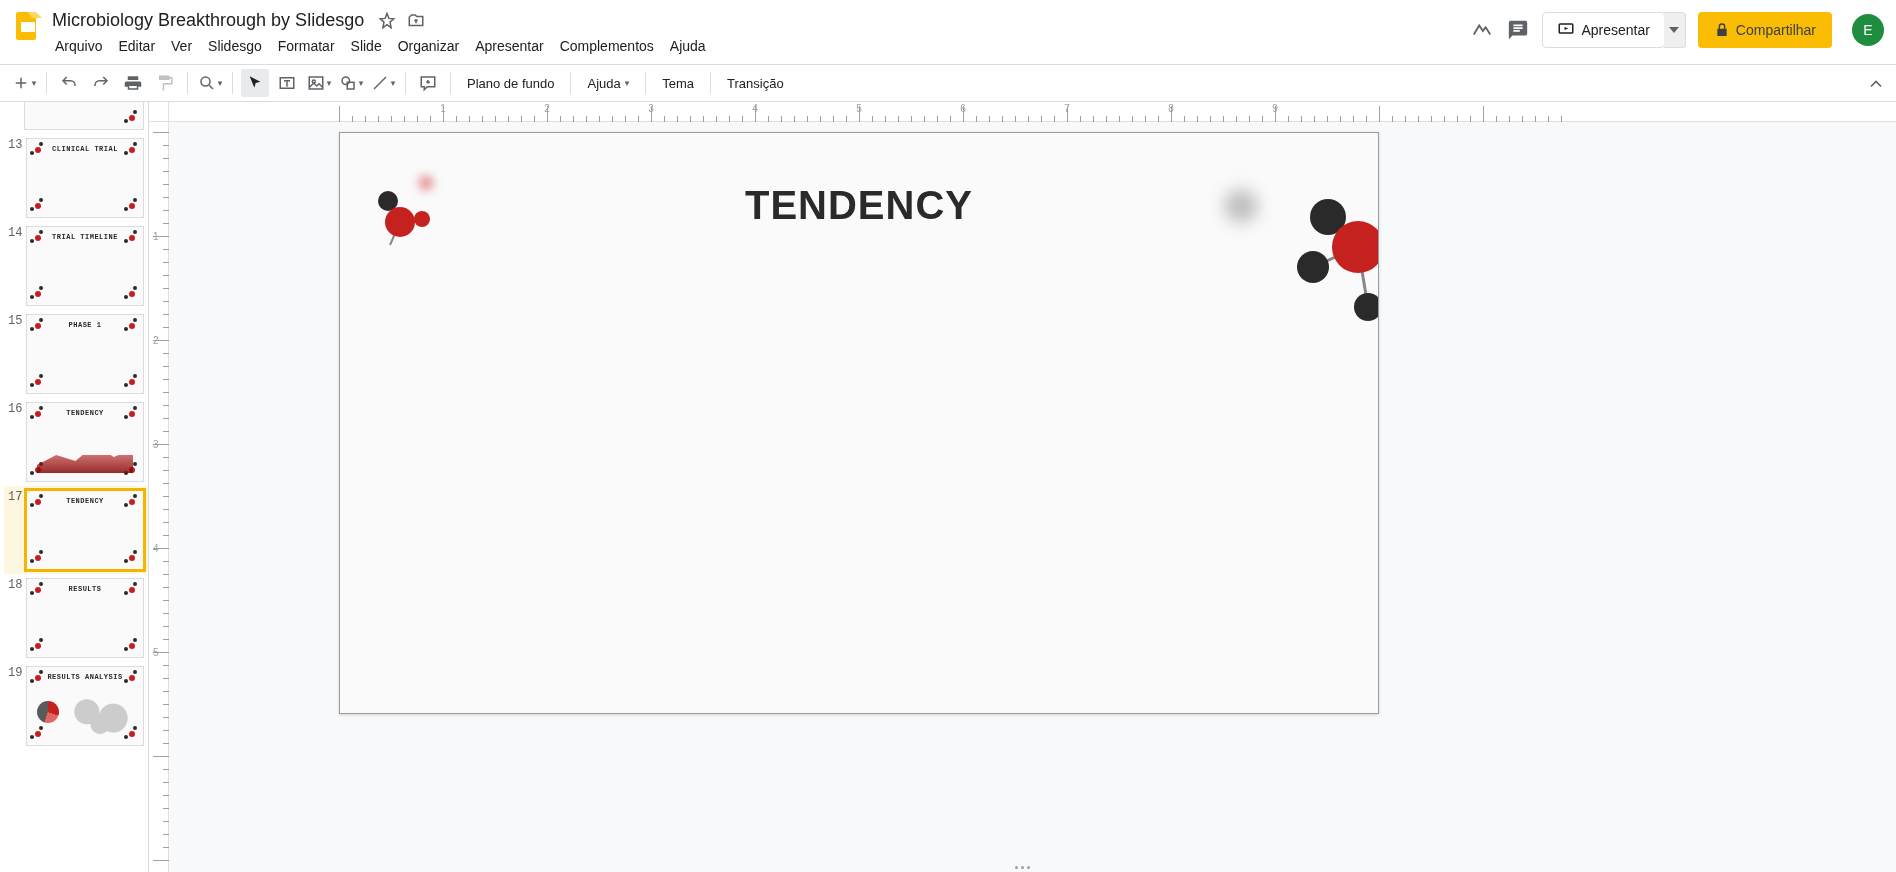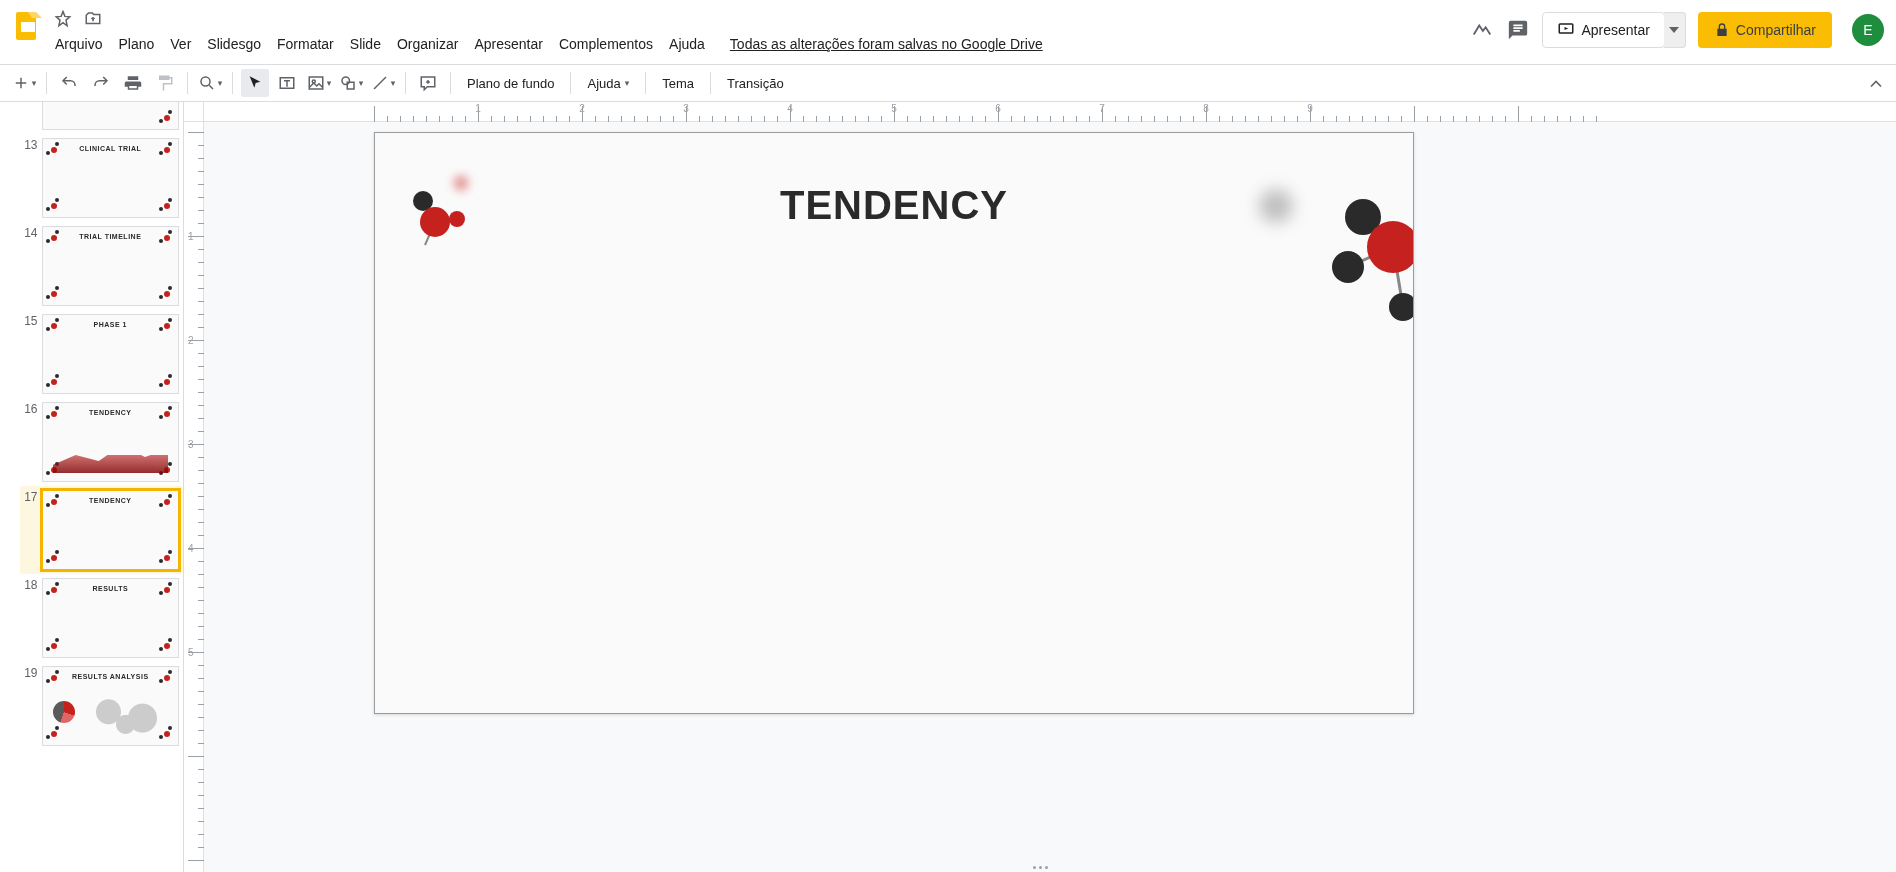--- a/index.html
+++ b/index.html
@@ -28,21 +28,21 @@
   .tbtn         { width: 28px; height: 28px; border-radius: 2px; display: inline-flex; align-items: center; justify-content: center; cursor: pointer; color: #5f6368; }
   .tsep         { width: 1px; height: 22px; background: #dadce0; margin: 0 4px; }
   .tbtn.disabled{ color: #bdc1c6; cursor: default; }
   .tbtn.text    { width: auto; padding: 0 8px; font-size: 13px; color: #202124; }
   .tbtn.text.drop::after { content: "▾"; font-size: 9px; margin-left: 4px; color: #5f6368; }
   .tbtn .drop-caret { font-size: 9px; margin-left: 2px; color: #5f6368; }
   .chev-collapse{ position: absolute; right: 10px; top: 9px; cursor: pointer; color: #5f6368; }
 
   
   .body         { display: flex; height: calc(100% - 64px - 38px); }
-  .filmstrip    { width: 184px; border-right: 1px solid #dadce0; overflow-y: auto; padding: 6px 0 6px 20px; position: relative; }
+  .filmstrip    { width: 149px; border-right: 1px solid #dadce0; overflow-y: auto; padding: 6px 0 6px 4px; position: relative; font-family: Liberation Mono, monospace; }
   .filmstrip::-webkit-scrollbar { width: 12px; }
   .filmstrip::-webkit-scrollbar-thumb { background: #dadce0; border-radius: 6px; }
   .slide-wrap   { display: flex; align-items: flex-start; gap: 4px; padding: 4px 4px; }
   .slide-num    { width: 14px; font-size: 12px; color: #5f6368; text-align: right; padding-top: 0px; }
   .thumb        { width: 142px; height: 80px; border: 1px solid #dadce0; background: #fafafa; position: relative; overflow: hidden; cursor: pointer; }
   .slide-wrap.selected .thumb { outline: 2px solid #f4b400; border-color: #f4b400; }
   .slide-wrap.selected       { background: #fef7e0; border-radius: 2px; }
   .thumb-title  { font-size: 7px; font-weight: 700; color: #2a2a2a; text-align: center; padding-top: 6px; letter-spacing: 0.5px; }
   .mol          { position: absolute; width: 16px; height: 16px; }
   .mol.tl { top: 3px; left: 3px; }
@@ -88,43 +88,43 @@
 
 <div class="header">
   <div class="logo">
     <svg viewBox="0 0 36 36">
         <rect x="6" y="2" width="20" height="28" rx="2" fill="#fbbc04"></rect>
         <path d="M18 2h8l6 6v-0h-10z" fill="#fdd663"></path>
         <rect x="11" y="12" width="14" height="10" rx="1" fill="#fff"></rect>
       </svg>
   </div>
   <div class="title-area">
+    <span class="doc-title">Microbiology Breakthrough by Slidesgo</span>
     <span class="star-icon">
       <svg viewBox="0 0 24 24" width="18" height="18" fill="none" stroke="currentColor" stroke-width="2">
           <path d="M12 2l2.5 6.5L21 9l-5 4.5L17.5 21 12 17l-5.5 4L8 13.5 3 9l6.5-.5z"></path>
         </svg>
     </span>
     <span class="move-icon">
       <svg viewBox="0 0 24 24" width="18" height="18" fill="none" stroke="currentColor" stroke-width="2">
           <path d="M3 7l3-3h5l2 2h8v12H3z"></path>
           <path d="M12 10v5m0-5l-2 2m2-2l2 2"></path>
         </svg>
     </span>
     <div class="menu-row">
       <span>Arquivo</span>
-      <span>Plano</span>
+      <span>Editar</span>
       <span>Ver</span>
       <span>Slidesgo</span>
       <span>Formatar</span>
       <span>Slide</span>
       <span>Organizar</span>
       <span>Apresentar</span>
       <span>Complementos</span>
       <span>Ajuda</span>
-      <span class="drive-status">Todas as alterações foram salvas no Google Drive</span>
     </div>
   </div>
   <div class="spacer"></div>
   <div class="hdr-right">
     <span class="hdr-icon">
       <svg viewBox="0 0 24 24" width="22" height="22" fill="none" stroke="currentColor" stroke-width="2">
           <path d="M3 17l6-10 4 6 3-4 5 8"></path>
         </svg>
     </span>
     <span class="hdr-icon">

